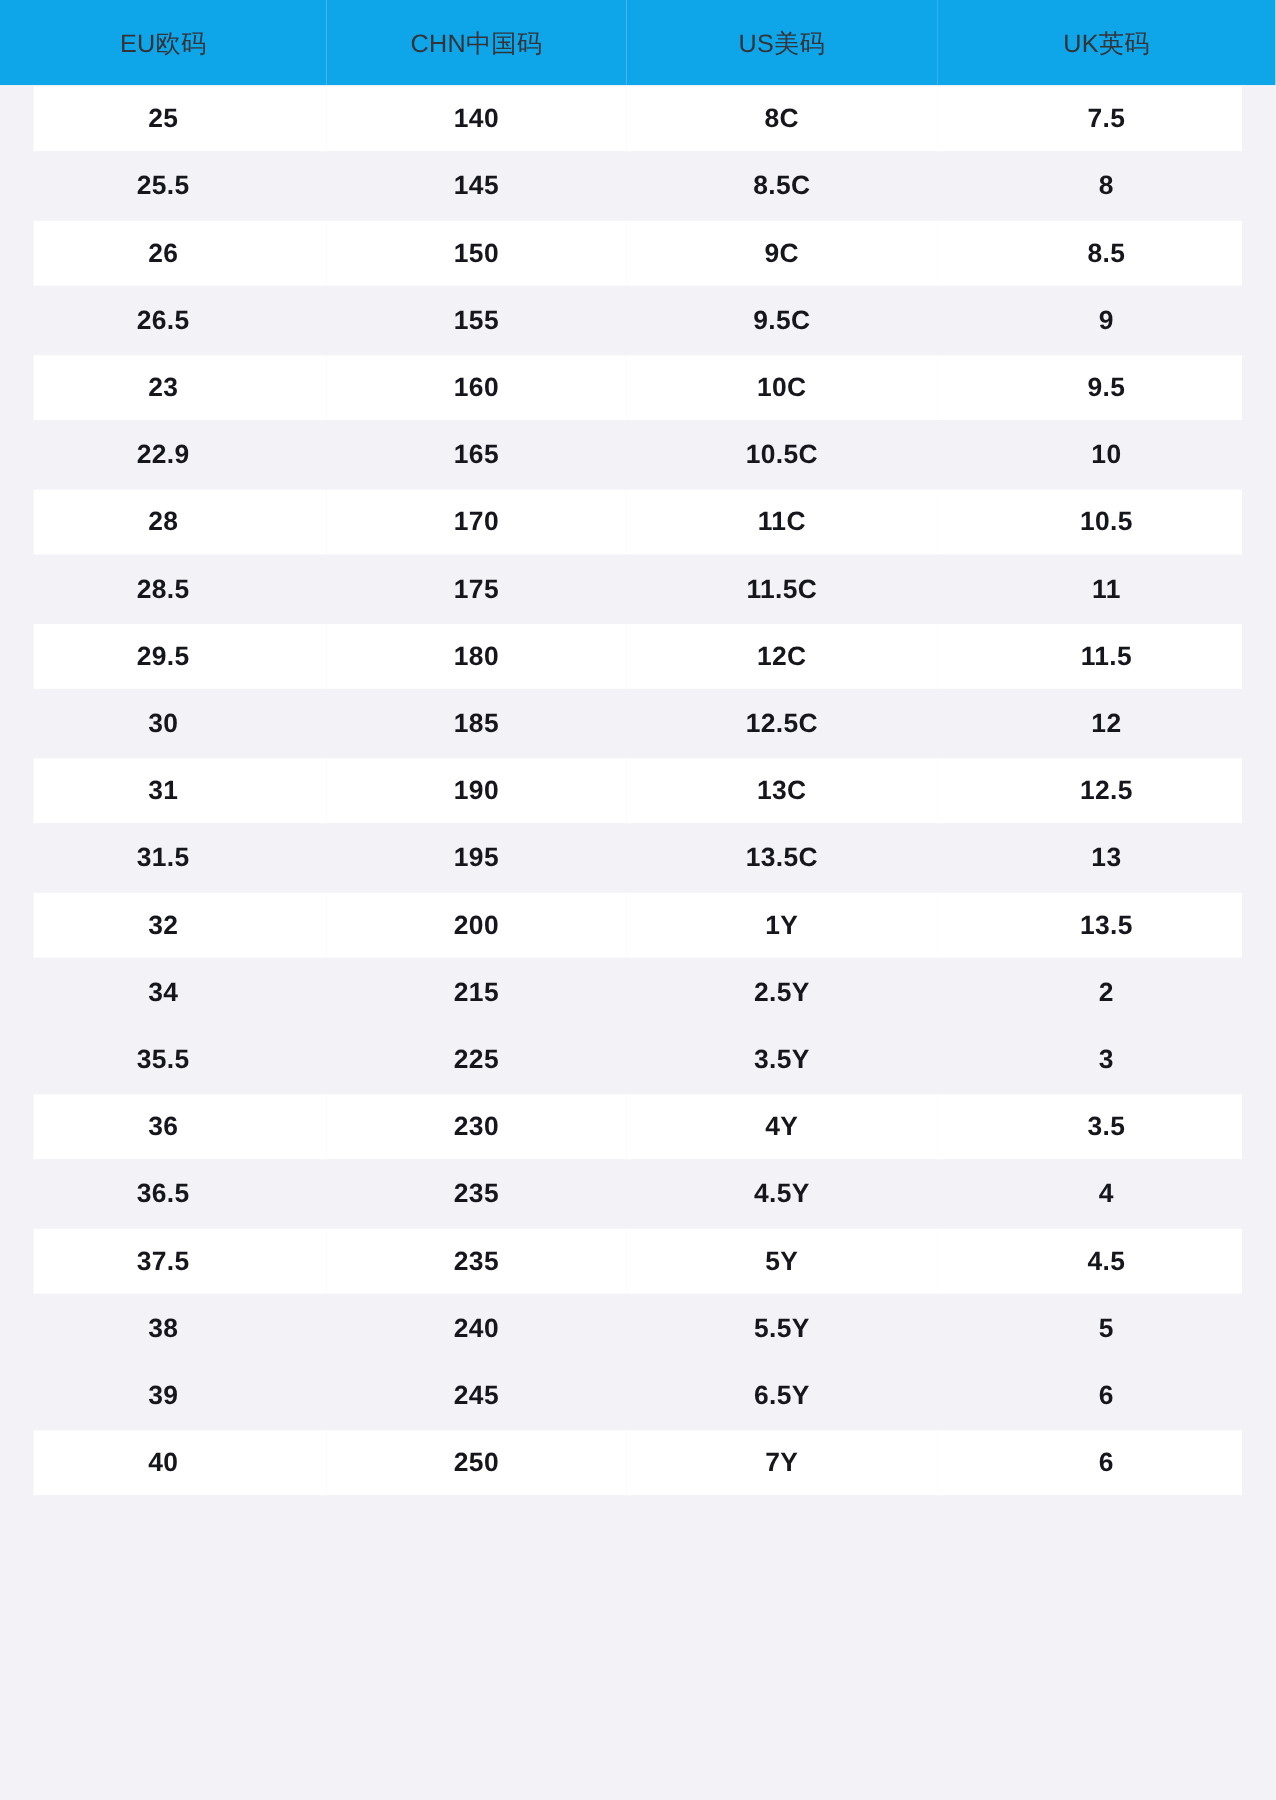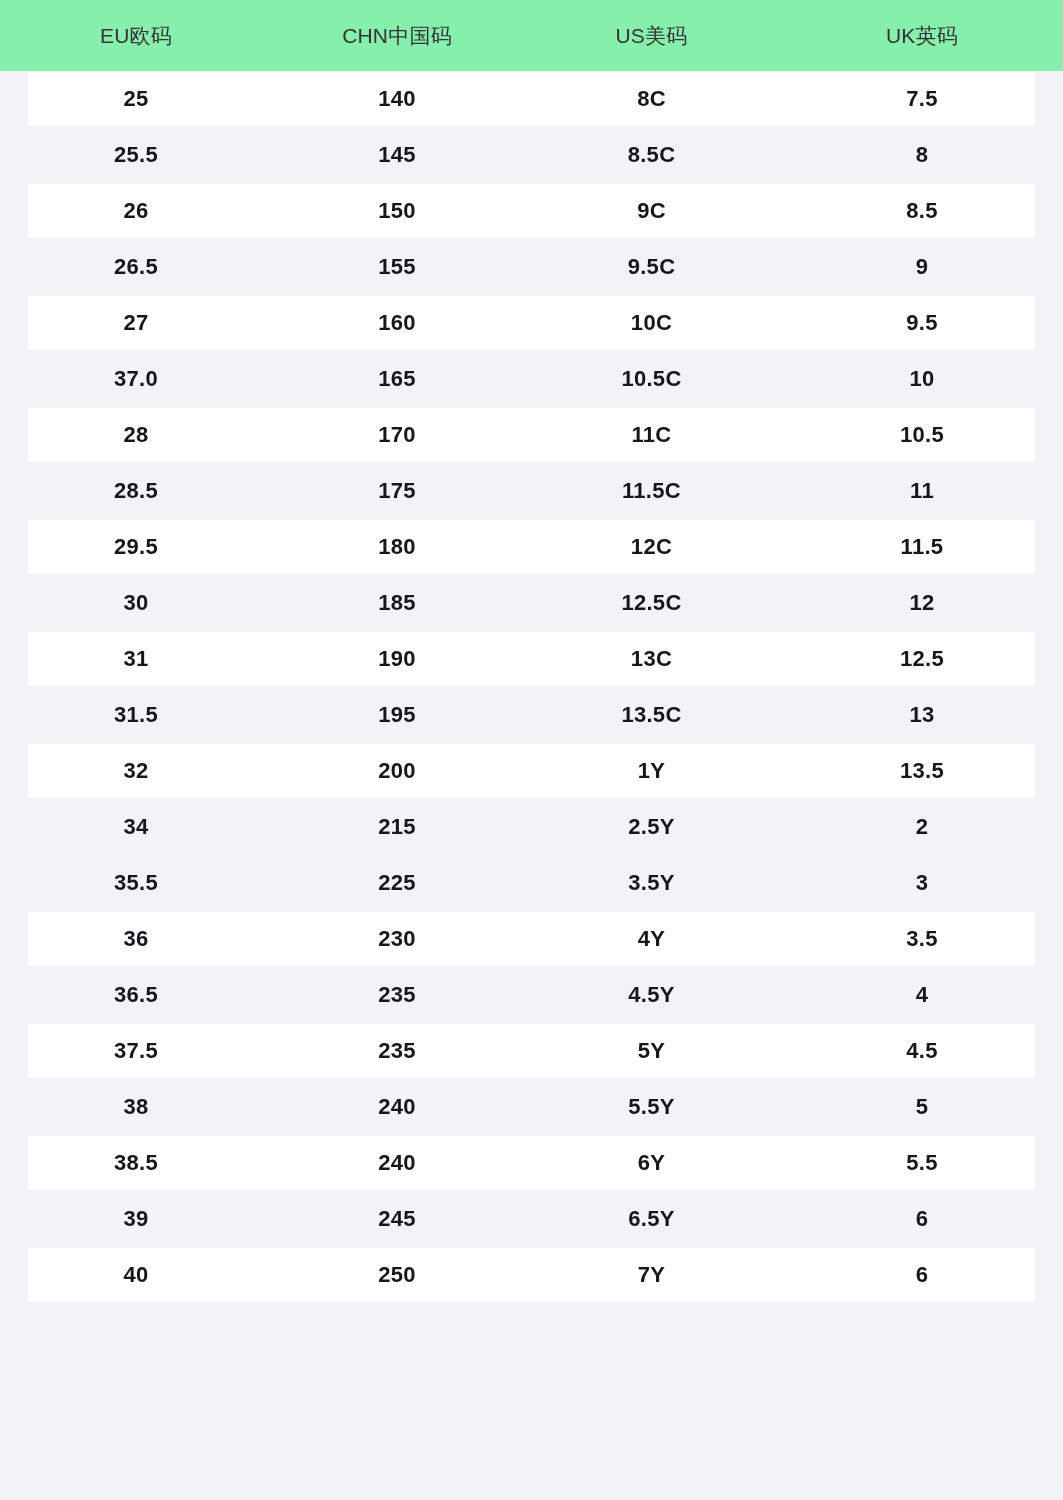--- a/index.html
+++ b/index.html
@@ -27,21 +27,21 @@
 
   thead th {
     height: 71px;
     padding: 0;
     margin: 0;
     font-weight: 400;
     font-size: 21px;
     color: #333338;
     text-align: center;
     vertical-align: middle;
-    background: #86efac;
+    background: #0ea5e9;
     letter-spacing: 0.2px;
   }
 
   tbody tr {
     height: 56px;
   }
 
   tbody td {
     height: 56px;
     padding: 0;
@@ -108,27 +108,27 @@
         <td>9C</td>
         <td>8.5</td>
       </tr>
       <tr>
         <td>26.5</td>
         <td>155</td>
         <td>9.5C</td>
         <td>9</td>
       </tr>
       <tr class="band-white">
-        <td>27</td>
+        <td>23</td>
         <td>160</td>
         <td>10C</td>
         <td>9.5</td>
       </tr>
       <tr>
-        <td>37.0</td>
+        <td>22.9</td>
         <td>165</td>
         <td>10.5C</td>
         <td>10</td>
       </tr>
       <tr class="band-white">
         <td>28</td>
         <td>170</td>
         <td>11C</td>
         <td>10.5</td>
       </tr>
@@ -197,26 +197,20 @@
         <td>235</td>
         <td>5Y</td>
         <td>4.5</td>
       </tr>
       <tr>
         <td>38</td>
         <td>240</td>
         <td>5.5Y</td>
         <td>5</td>
       </tr>
-      <tr class="band-white">
-        <td>38.5</td>
-        <td>240</td>
-        <td>6Y</td>
-        <td>5.5</td>
-      </tr>
       <tr>
         <td>39</td>
         <td>245</td>
         <td>6.5Y</td>
         <td>6</td>
       </tr>
       <tr class="band-white">
         <td>40</td>
         <td>250</td>
         <td>7Y</td>

